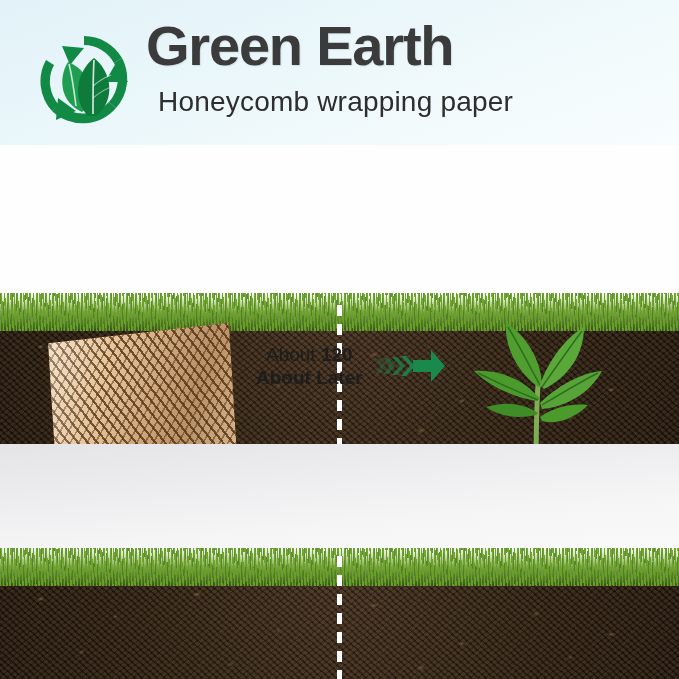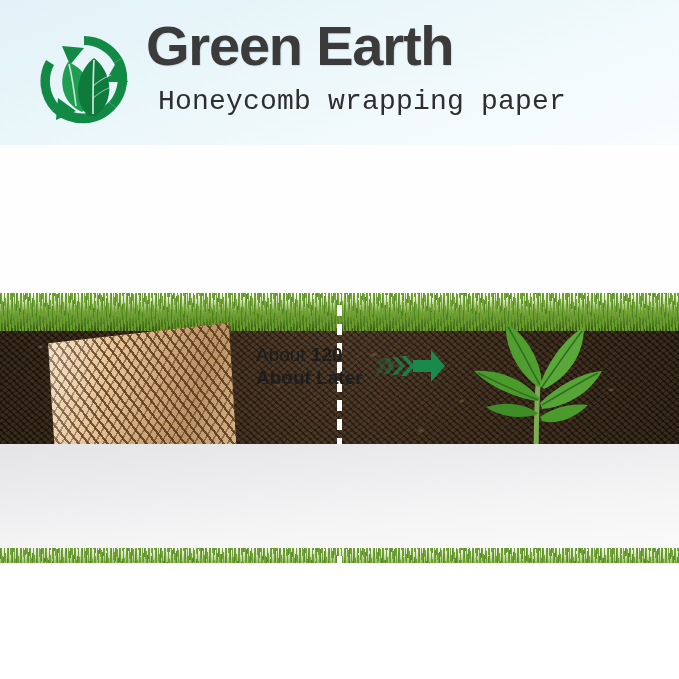--- a/index.html
+++ b/index.html
@@ -7,21 +7,21 @@
     margin: 0;
     padding: 0;
     background: #ffffff;
   }
   body {
     font-family: "Liberation Sans", "DejaVu Sans", sans-serif;
   }
   #page {
     position: relative;
     width: 679px;
-    height: 563px;
+    height: 679px;
     overflow: hidden;
     background: #ffffff;
   }
 
   
   #header {
     position: absolute;
     left: 0; top: 0;
     width: 679px; height: 145px;
     background: linear-gradient(160deg, #e2f2f8 0%, #e9f6fa 35%, #f2fafc 70%, #f8fdfe 100%);
@@ -48,29 +48,29 @@
     text-shadow: 1px 1px 1px rgba(190,205,212,.55);
   }
   #brand-subtitle {
     font-size: 28px;
     font-weight: 300;
     color: #2e2e2e;
     line-height: 1.0;
     margin: 14px 0 0 12px;
     white-space: nowrap;
     letter-spacing: .2px;
-    font-family: Liberation Mono, monospace;
   }
 
   
   .panel {
     position: absolute;
     left: 0;
     width: 679px;
     overflow: hidden;
+    text-align: center;
   }
   #panel-top    { top: 145px; height: 299px; }
   #panel-bottom { top: 444px; height: 235px; }
 
   .sky {
     position: absolute;
     left: 0; top: 0;
     width: 100%;
     background: #ffffff;
   }

